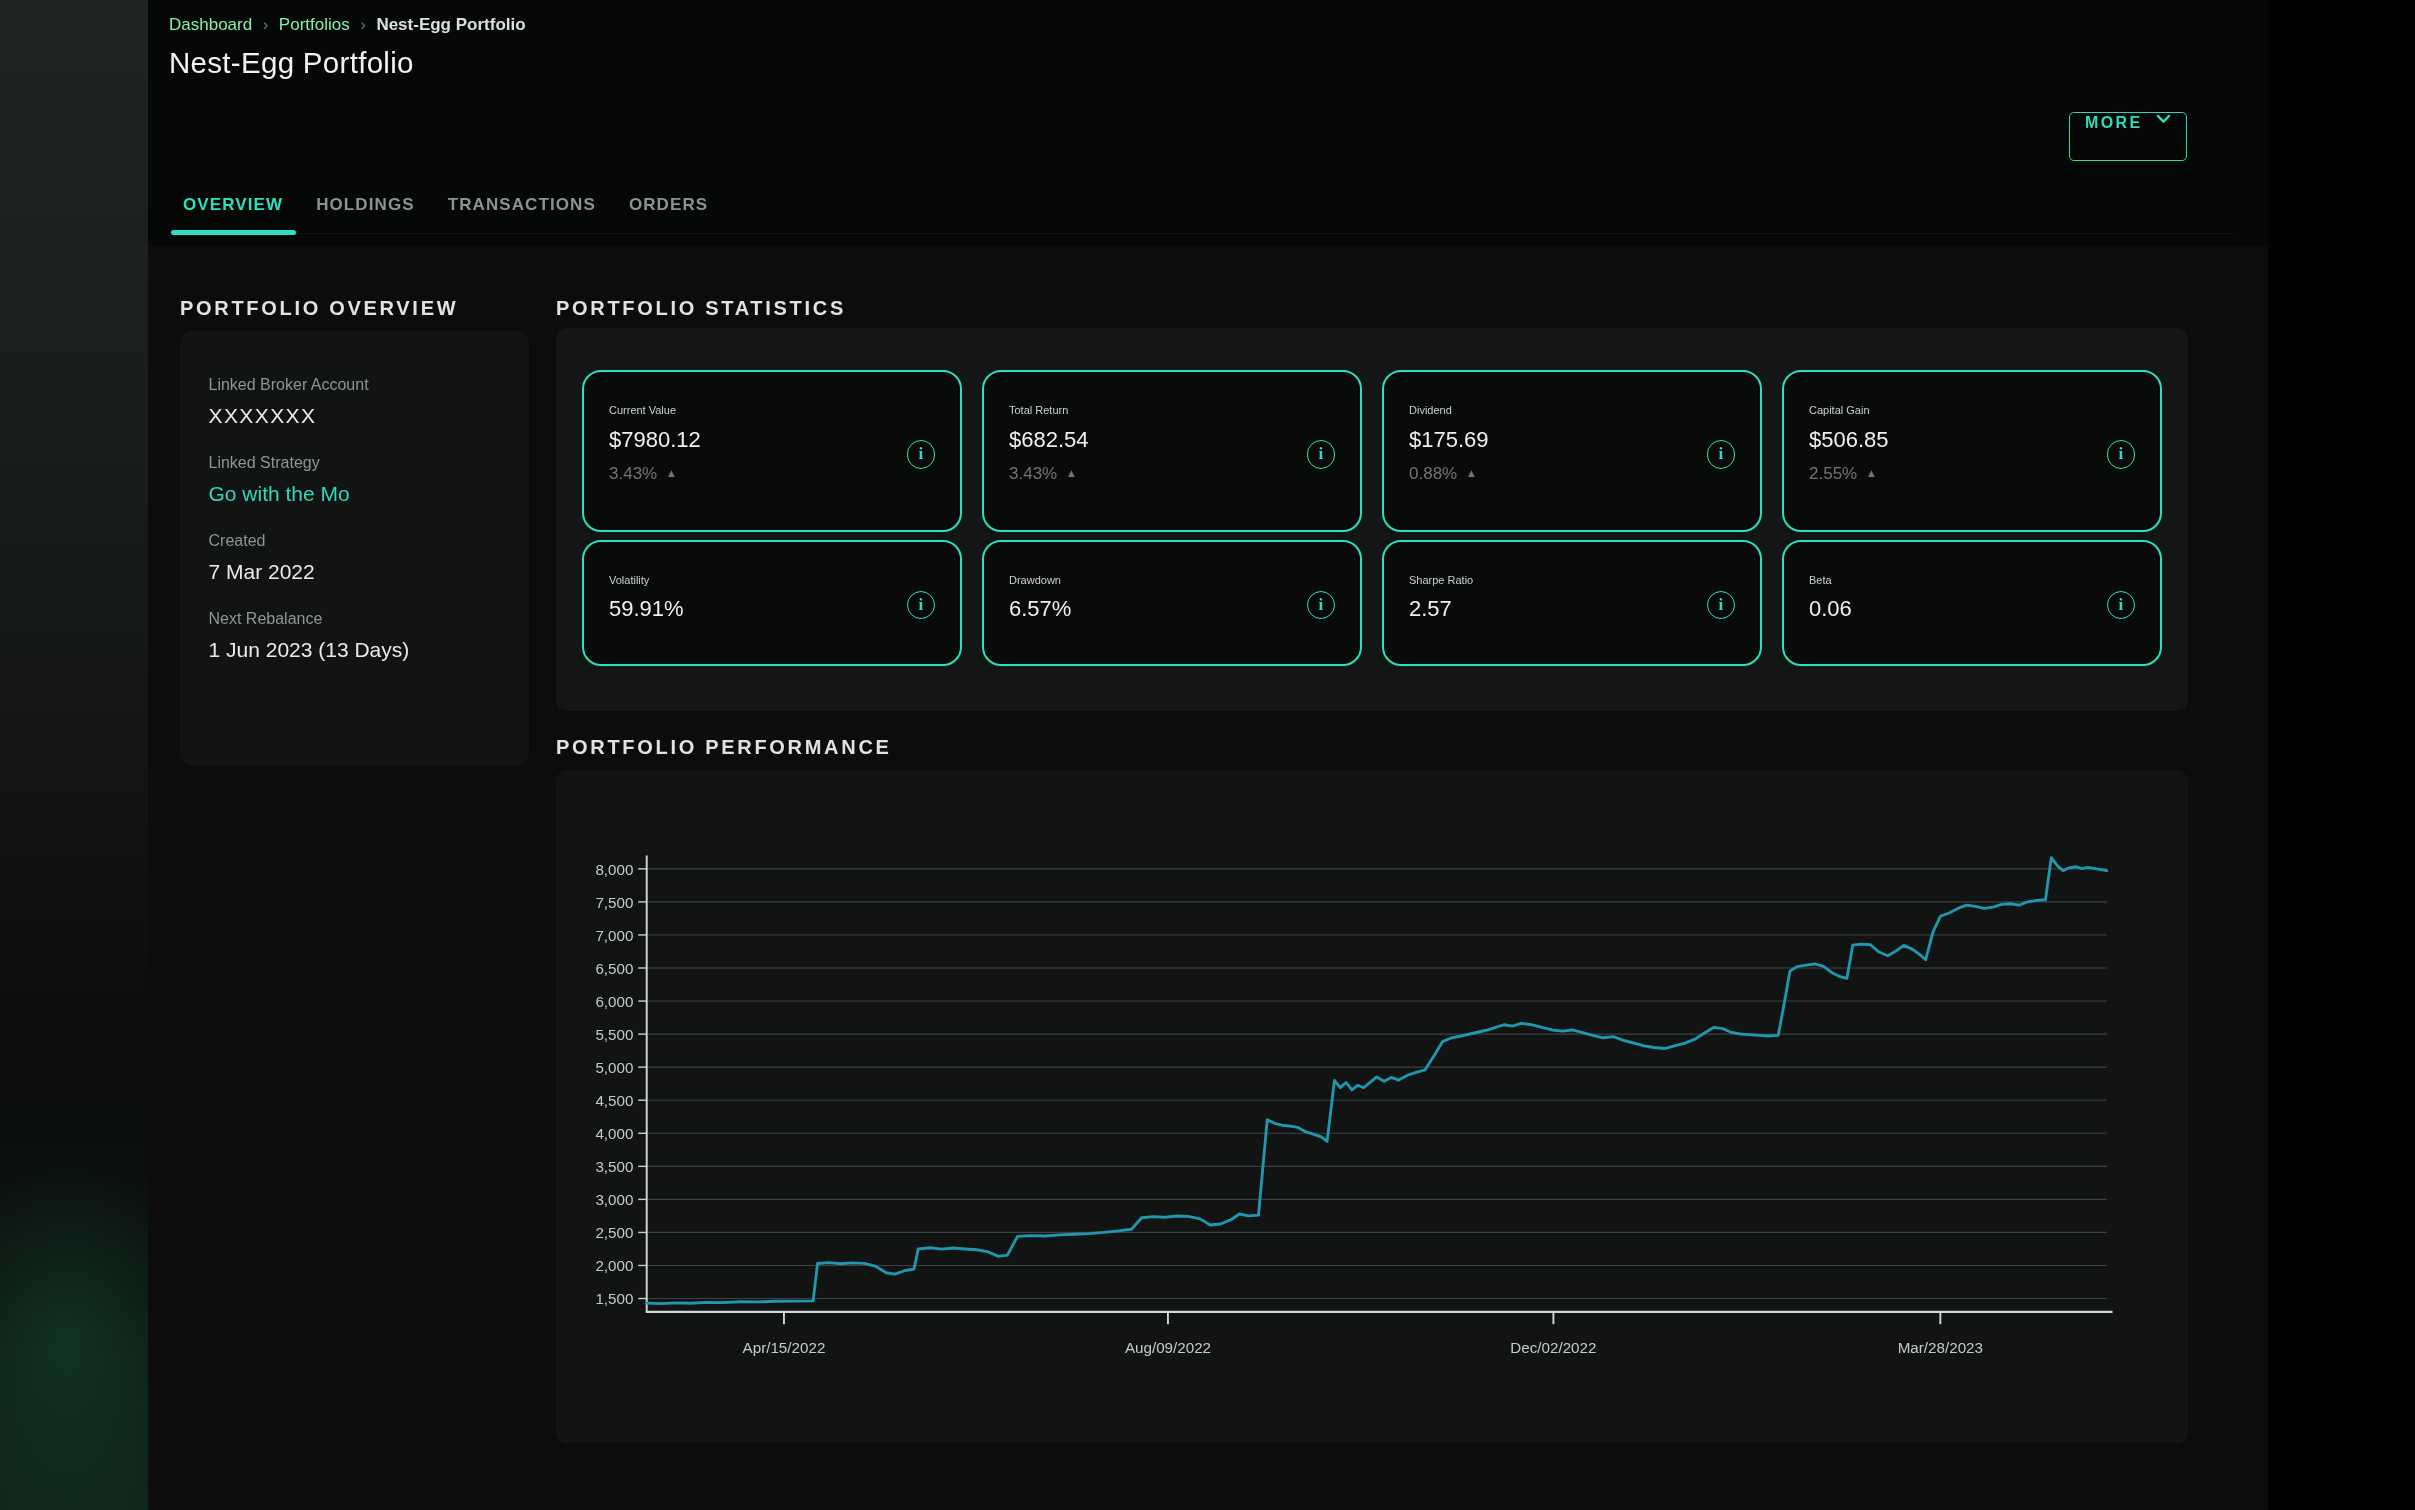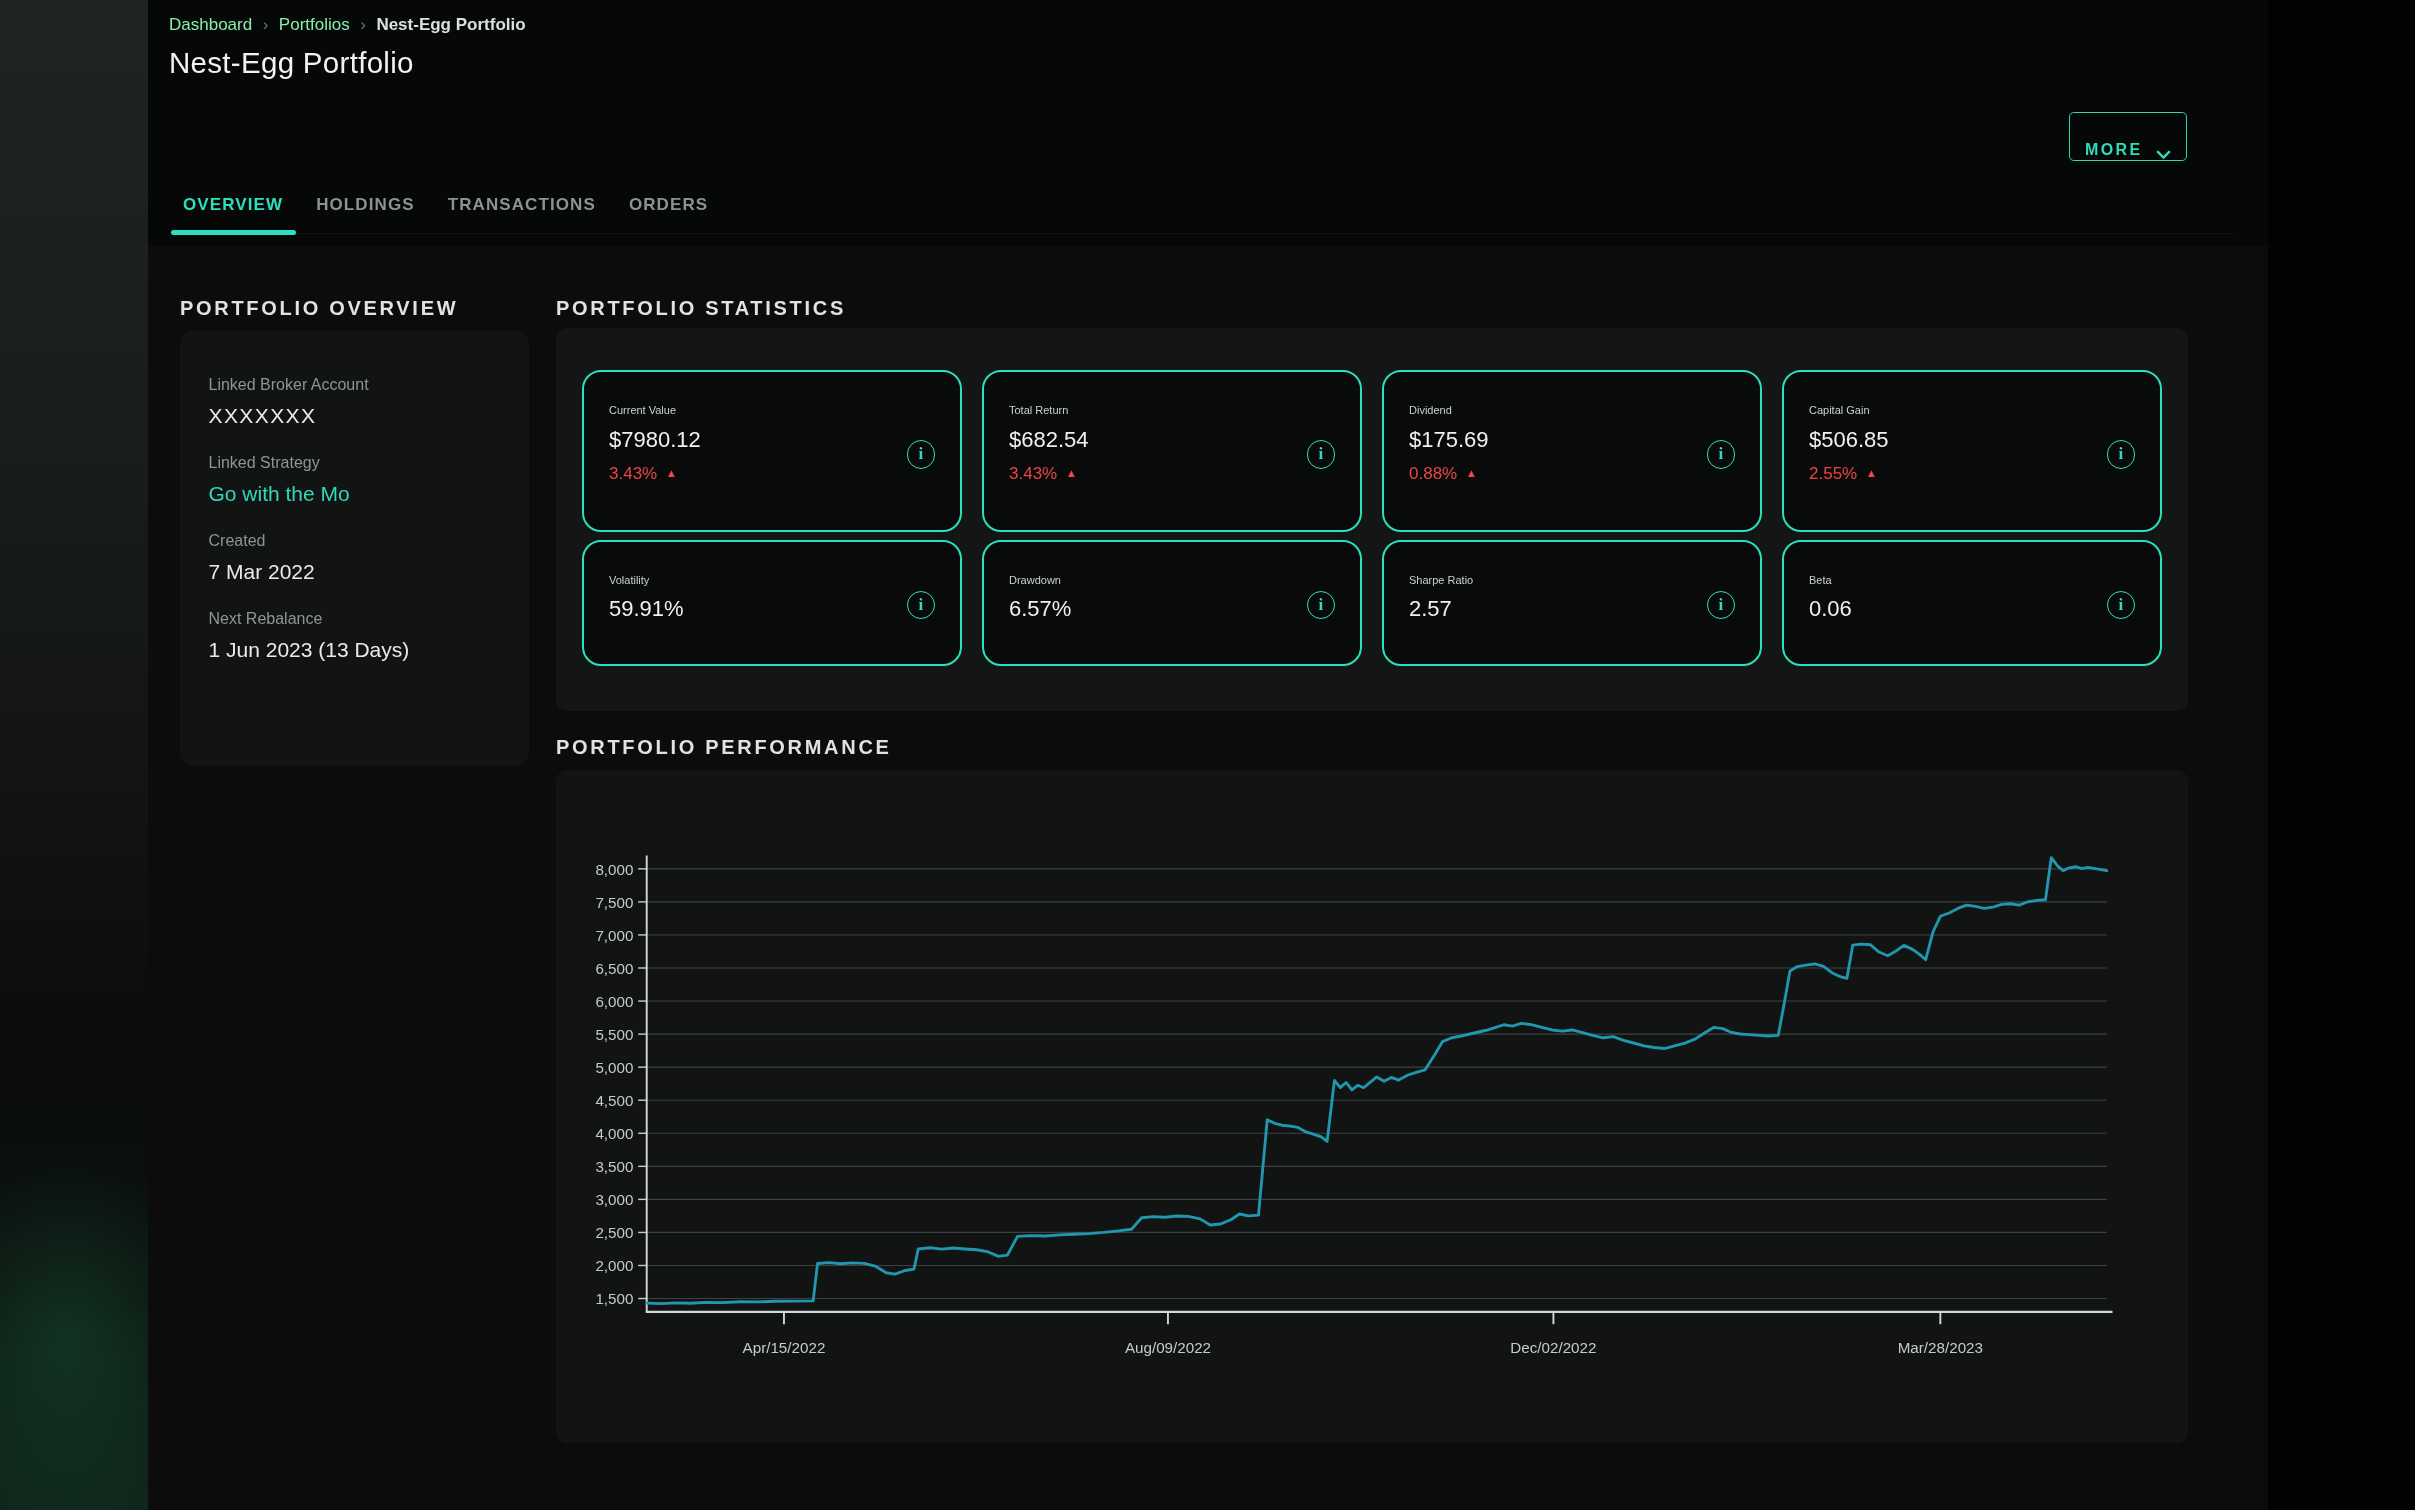--- a/index.html
+++ b/index.html
@@ -17,21 +17,21 @@
 
   
   .breadcrumb{position:absolute;left:21px;top:15px;font-size:17px;color:#9aa09c;display:flex;align-items:center;}
   .breadcrumb .sep{color:#6e746f;margin:0 10.5px;font-size:17px;}
   .breadcrumb .crumb{color:#86efac;}
   .breadcrumb .crumb.current{color:#dce0dd;font-weight:700;}
   .page-title{position:absolute;left:21px;top:46px;font-size:29.5px;font-weight:500;color:#f1f3f1;letter-spacing:0.3px;}
 
   .more-btn{position:absolute;left:1921px;top:112px;width:118px;height:49px;box-sizing:border-box;
     border:1.9px solid #2bd9b6;border-radius:4.8px;background:transparent;color:#2fdcba;
-    display:flex;align-items:flex-end;justify-content:center;gap:13.3px;font-size:16px;font-weight:700;letter-spacing:2.4px;cursor:pointer;}
+    display:flex;align-items:flex-start;justify-content:center;gap:13.3px;font-size:16px;font-weight:700;letter-spacing:2.4px;cursor:pointer;}
   .more-btn svg{display:block;}
 
   
   .tabstrip{position:absolute;left:35px;top:196px;display:flex;gap:33px;border-bottom:1px solid rgba(255,255,255,0.05);width:2050px;}
   .tab{position:relative;font-size:17px;font-weight:600;letter-spacing:1.1px;color:#8e938f;padding:0 0 20px 0;cursor:pointer;line-height:1;}
   .tab.active{color:#2ce0bd;}
   .tab.active::after{content:'';position:absolute;left:-12.4px;right:-12.4px;bottom:-1.9px;height:4.8px;background:#2ce0bd;border-radius:2.9px;}
 
   .section-heading{position:absolute;font-size:20px;font-weight:700;letter-spacing:2.7px;color:#e0e4e1;}
 
@@ -46,21 +46,21 @@
   .pill-row{display:flex;gap:10.5px;margin-top:2.9px;}
   .pill{border:1.9px solid #79d6be;border-radius:950px;padding:4.8px 16px;font-size:16px;color:#e6f5ef;line-height:1.2;}
 
   
   .stats-panel{position:absolute;left:408px;top:328px;width:1632px;height:383px;box-sizing:border-box;
     background:#141615;border-radius:10.5px;padding:42px 26px 0 26px;}
   .stats-grid{display:grid;grid-template-columns:repeat(4,1fr);grid-template-rows:162px 126px;gap:7.6px 20px;}
   .scard{position:relative;box-sizing:border-box;background:#090b0a;border:2.4px solid #2be0bd;border-radius:19px;padding:32px 25px 0 25px;}
   .scard-label{font-size:11px;color:#ccd1ce;}
   .scard-value{font-size:22px;font-weight:500;color:#f0f2f0;margin-top:10.5px;}
-  .scard-change{font-size:17px;color:#ef4444;margin-top:11.4px;display:flex;align-items:center;gap:8.6px;}
+  .scard-change{font-size:17px;color:#737373;margin-top:11.4px;display:flex;align-items:center;gap:8.6px;}
   .scard-change .arr{font-size:11.4px;line-height:1;}
   .info{position:absolute;right:25px;top:68px;width:28.5px;height:28.5px;box-sizing:border-box;border:1.9px solid #30dcc0;border-radius:50%;
     color:#30dcc0;font-size:17px;font-weight:700;display:flex;align-items:center;justify-content:center;cursor:pointer;font-family:"Liberation Serif",serif;}
   .scard.compact .info{top:49px;}
 
   
   .chart-panel{position:absolute;left:408px;top:770px;width:1632px;height:673px;background:#121413;border-radius:11.4px;}
   .chart-panel svg{display:block;width:1632px;height:673px;}
   .chart-panel text{font-family:"Liberation Sans",sans-serif;}
 </style>

